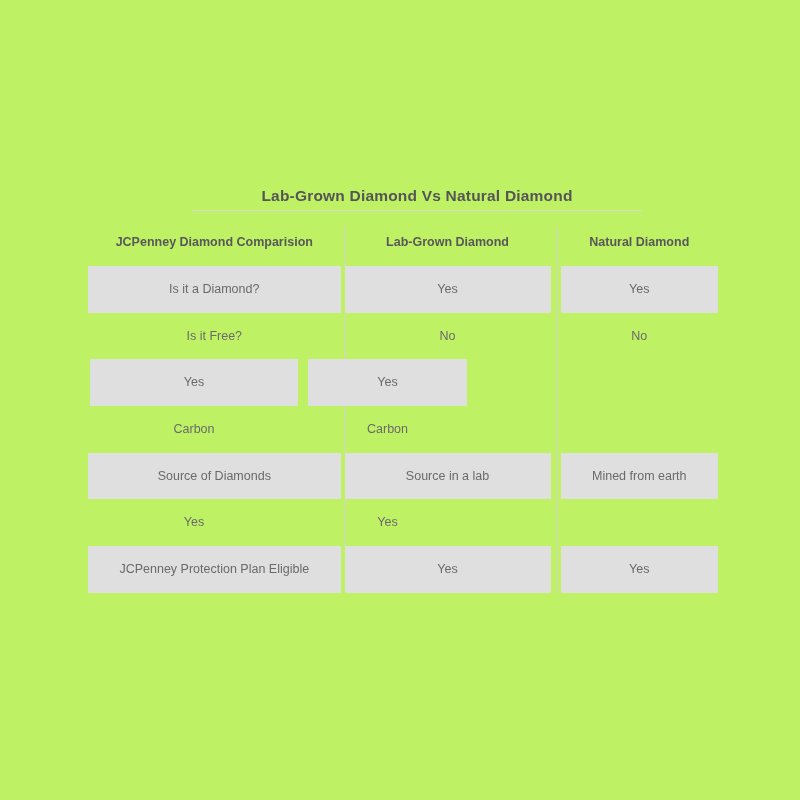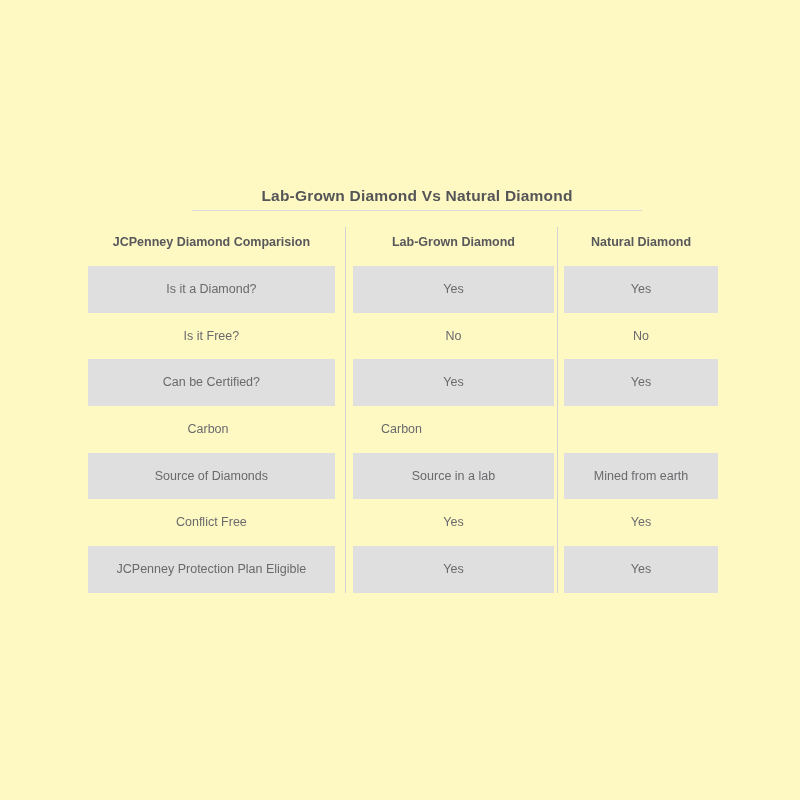--- a/index.html
+++ b/index.html
@@ -8,21 +8,21 @@
     width: 800px;
     height: 800px;
     overflow: hidden;
     background: #f5f5f5;
     font-family: "Liberation Sans", "DejaVu Sans", sans-serif;
   }
   .canvas {
     position: relative;
     width: 800px;
     height: 800px;
-    background: #fef9c3;
+    background: #bef264;
   }
   .title {
     position: absolute;
     left: 192px;
     top: 187px;
     width: 450px;
     text-align: center;
     font-size: 15.5px;
     font-weight: bold;
     color: #555558;
@@ -61,21 +61,21 @@
   .cell {
     display: flex;
     align-items: center;
     justify-content: center;
     text-align: center;
     font-size: 12.5px;
     color: #6a6a6d;
     line-height: 1.2;
   }
   .c1 { width: 255px; margin-right: 2px; }
-  .c2 { width: 208px; margin-left: 16px; margin-right: 2px; }
+  .c2 { width: 208px; margin-left: 2px; margin-right: 2px; }
   .c3 { width: 159px; margin-left: 8px; }
   .header .cell {
     font-weight: bold;
     color: #58585b;
     padding-bottom: 9px;
   }
   .shaded .cell {
     background: #dfdfdf;
     text-align: center;
   }
@@ -104,38 +104,36 @@
       <div class="cell c3">Yes</div>
     </div>
 
     <div class="row">
       <div class="cell c1">Is it Free?</div>
       <div class="cell c2">No</div>
       <div class="cell c3">No</div>
     </div>
 
     <div class="row shaded">
-      <div class="cell c1">Can be Certified?</div>
       <div class="cell c2">Yes</div>
       <div class="cell c3">Yes</div>
     </div>
 
     <div class="row">
       <div class="cell c2">Carbon</div>
       <div class="cell c3">Carbon</div>
     </div>
 
     <div class="row shaded">
       <div class="cell c1">Source of Diamonds</div>
       <div class="cell c2">Source in a lab</div>
       <div class="cell c3">Mined from earth</div>
     </div>
 
     <div class="row">
-      <div class="cell c1">Conflict Free</div>
       <div class="cell c2">Yes</div>
       <div class="cell c3">Yes</div>
     </div>
 
     <div class="row shaded">
       <div class="cell c1">JCPenney Protection Plan Eligible</div>
       <div class="cell c2">Yes</div>
       <div class="cell c3">Yes</div>
     </div>
 

